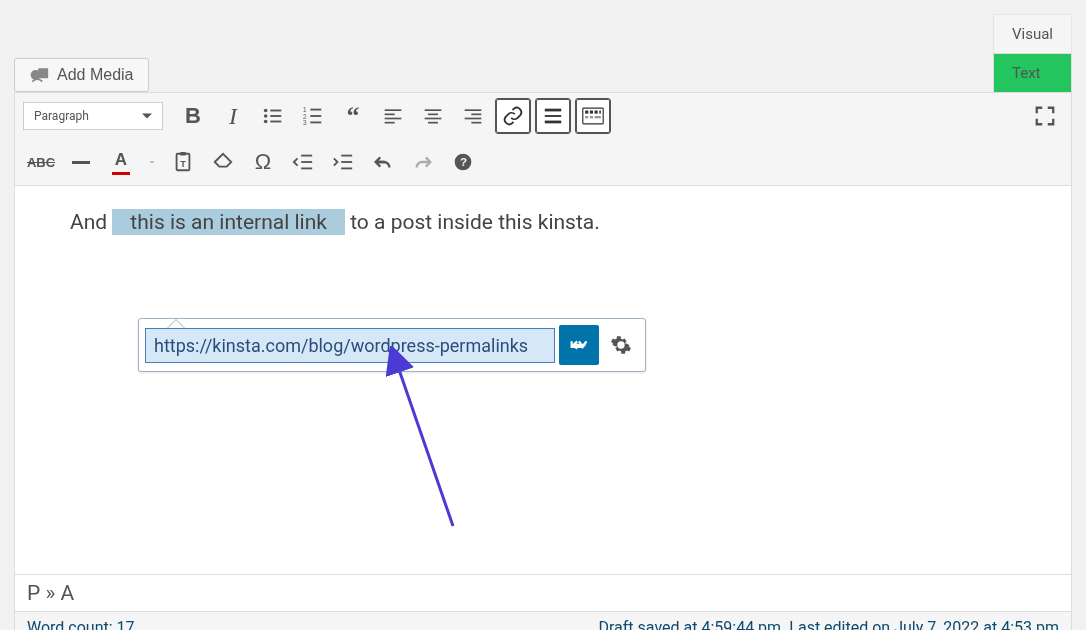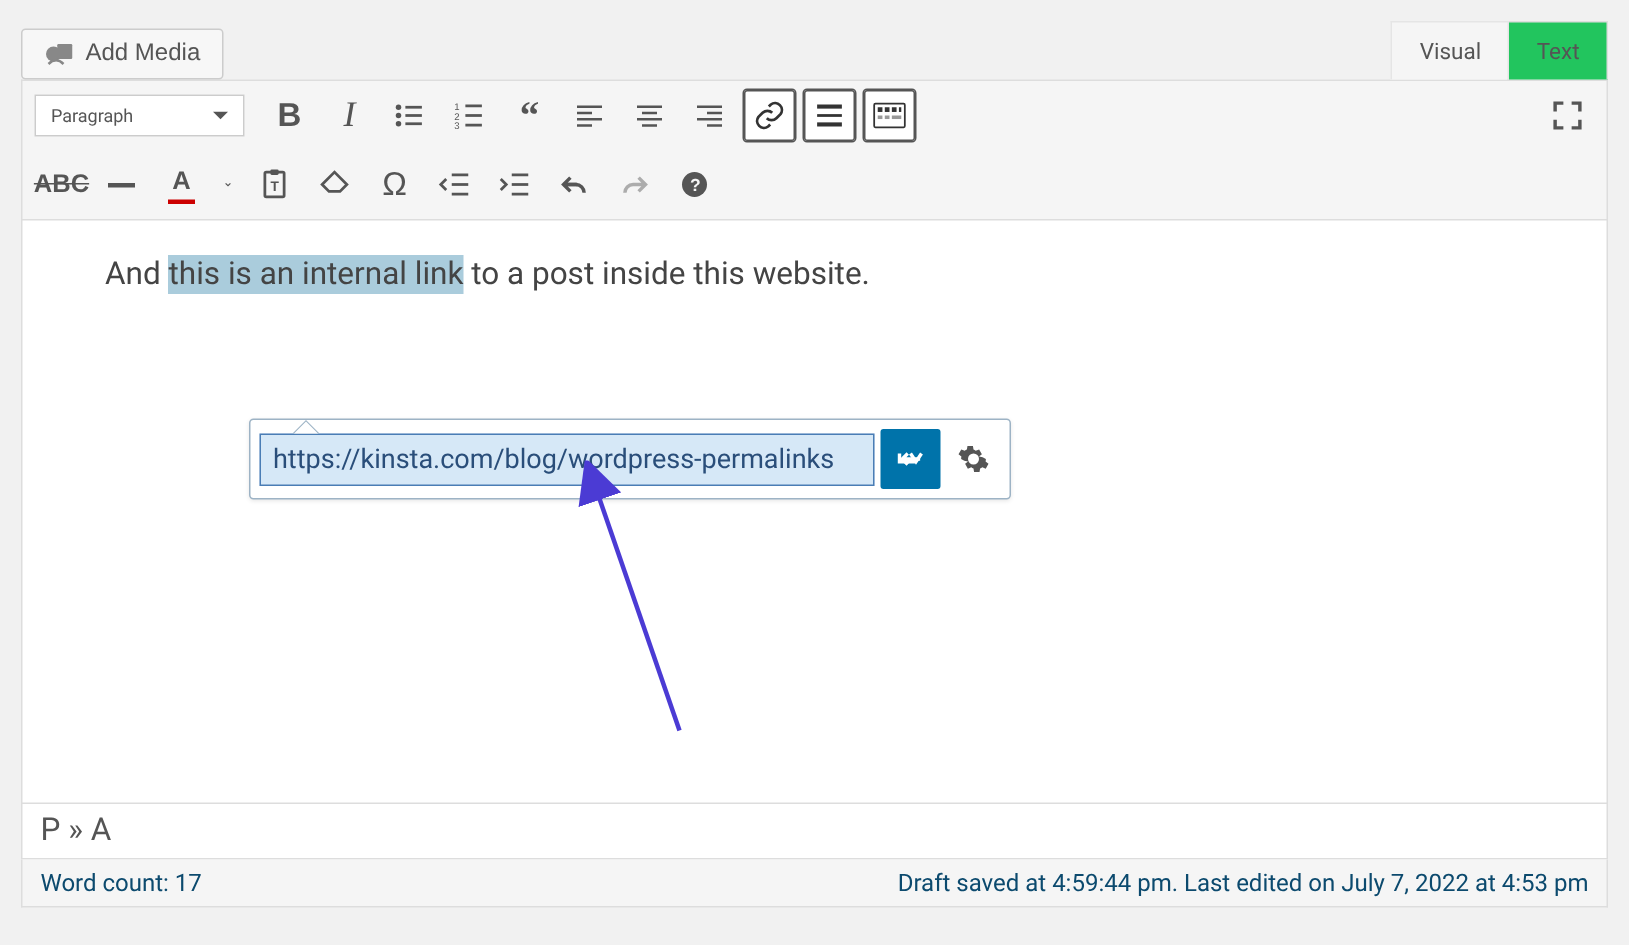--- a/index.html
+++ b/index.html
@@ -12,21 +12,21 @@
   }
   .editor-wrap { width: 1058px; }
   
   .top-row { display:flex; justify-content:space-between; align-items:flex-end; }
   .add-media-btn {
     display:inline-flex; align-items:center; gap:8px;
     background:#f7f7f7; border:1px solid #ccc; border-radius:3px;
     padding:6px 14px; font-size:16px; color:#555; cursor:pointer;
   }
   .add-media-btn svg { width:20px; height:20px; fill:#777; }
-  .editor-tabs { display:flex; }
+  .editor-tabs { display:flex;flex-direction:column; }
   .editor-tab {
     padding:10px 18px; font-size:15px; color:#555;
     border:1px solid #ddd; border-bottom:none; background:#22c55e;
     margin-left:-1px;
   }
   .editor-tab.active { background:#f5f5f5; border-color:#e5e5e5; position:relative; }
   
   .toolbar-row {
     background:#f5f5f5; border:1px solid #ddd; border-bottom:none;
     padding:5px 8px; display:flex; align-items:center; gap:4px;
@@ -48,28 +48,27 @@
   }
   .tbtn.boxed { border-color:#555; background:#fff; box-shadow:0 0 0 1px #555 inset; }
   .tbtn .glyph { font-weight:500; }
   .spacer { flex:1; }
   
   .content-area {
     background:#fff; border:1px solid #ddd; min-height:390px; padding:22px 55px;
     font-size:21px; color:#444; position:relative;
   }
   .content-area p { margin:0 0 40px 0; line-height:1.4; }
-  .highlight { background:#aaccdc; padding:1px 0; }
+  .highlight { background:#aaccdc; padding:1px 18px; }
   
   .link-pop {
     position:absolute; left:123px; top:132px;
     background:#fff; border:1px solid #9db3c5; border-radius:3px;
     padding:6px; display:flex; align-items:center; gap:4px;
     box-shadow:0 1px 3px rgba(0,0,0,0.1);
-    margin-left:28px;
   }
   .link-pop::before {
     content:""; position:absolute; top:-9px; left:28px;
     border:9px solid transparent; border-bottom-color:#9db3c5;
   }
   .link-pop::after {
     content:""; position:absolute; top:-7px; left:29px;
     border:8px solid transparent; border-bottom-color:#fff;
   }
   .url-input {
@@ -206,21 +205,21 @@
     <div class="spacer"></div>
     <button class="tbtn">
       <svg width="22" height="22" viewBox="0 0 24 24">
           <path d="M3 9V3h6M21 9V3h-6M3 15v6h6M21 15v6h-6" stroke="#555" stroke-width="2.5" fill="none"></path>
         </svg>
     </button>
   </div>
 
   <div class="toolbar-row">
     <button class="tbtn">
-        <span class="glyph" style="text-decoration:line-through;font-size:17px;font-weight:600">ABC</span>
+        <span class="glyph" style="text-decoration:line-through;font-size:13px;font-weight:600">ABC</span>
       </button>
     <button class="tbtn">
         <span style="display:inline-block;width:18px;border-top:3px solid #555"></span>
       </button>
     <button class="tbtn">
       <div style="display:flex;flex-direction:column;align-items:center;gap:2px">
           <span style="font-size:17px;font-weight:600">A</span>
           <span style="width:18px;height:3px;background:#c00"></span>
         </div>
     </button>
@@ -274,21 +273,21 @@
     <button class="tbtn">
       <svg width="20" height="20" viewBox="0 0 24 24">
           <circle cx="12" cy="12" r="10" fill="#555"></circle>
           <text x="8.5" y="17" font-size="14" fill="#f5f5f5" font-weight="700">?</text>
         </svg>
     </button>
   </div>
 
   <div class="content-area">
     <p>
-      <span>And </span><span class="highlight">this is an internal link</span><span> to a post inside this website.</span>
+      <span>And </span><span class="highlight">this is an internal link</span><span> to a post inside this kinsta.</span>
     </p>
 
     <div class="link-pop">
       <input class="url-input" value="https://kinsta.com/blog/wordpress-permalinks" style="">
       <div class="apply-btn">
         <svg viewBox="0 0 24 24">
             <path d="M4 10v6h12M12 10l4 6 4-6" transform="translate(0 -2)"></path>
             <path d="M3 12h13l-4-4m4 4-4 4" stroke="#fff" stroke-width="2.5" fill="none" transform="scale(-1,1) translate(-22,0)"></path>
           </svg>
       </div>

